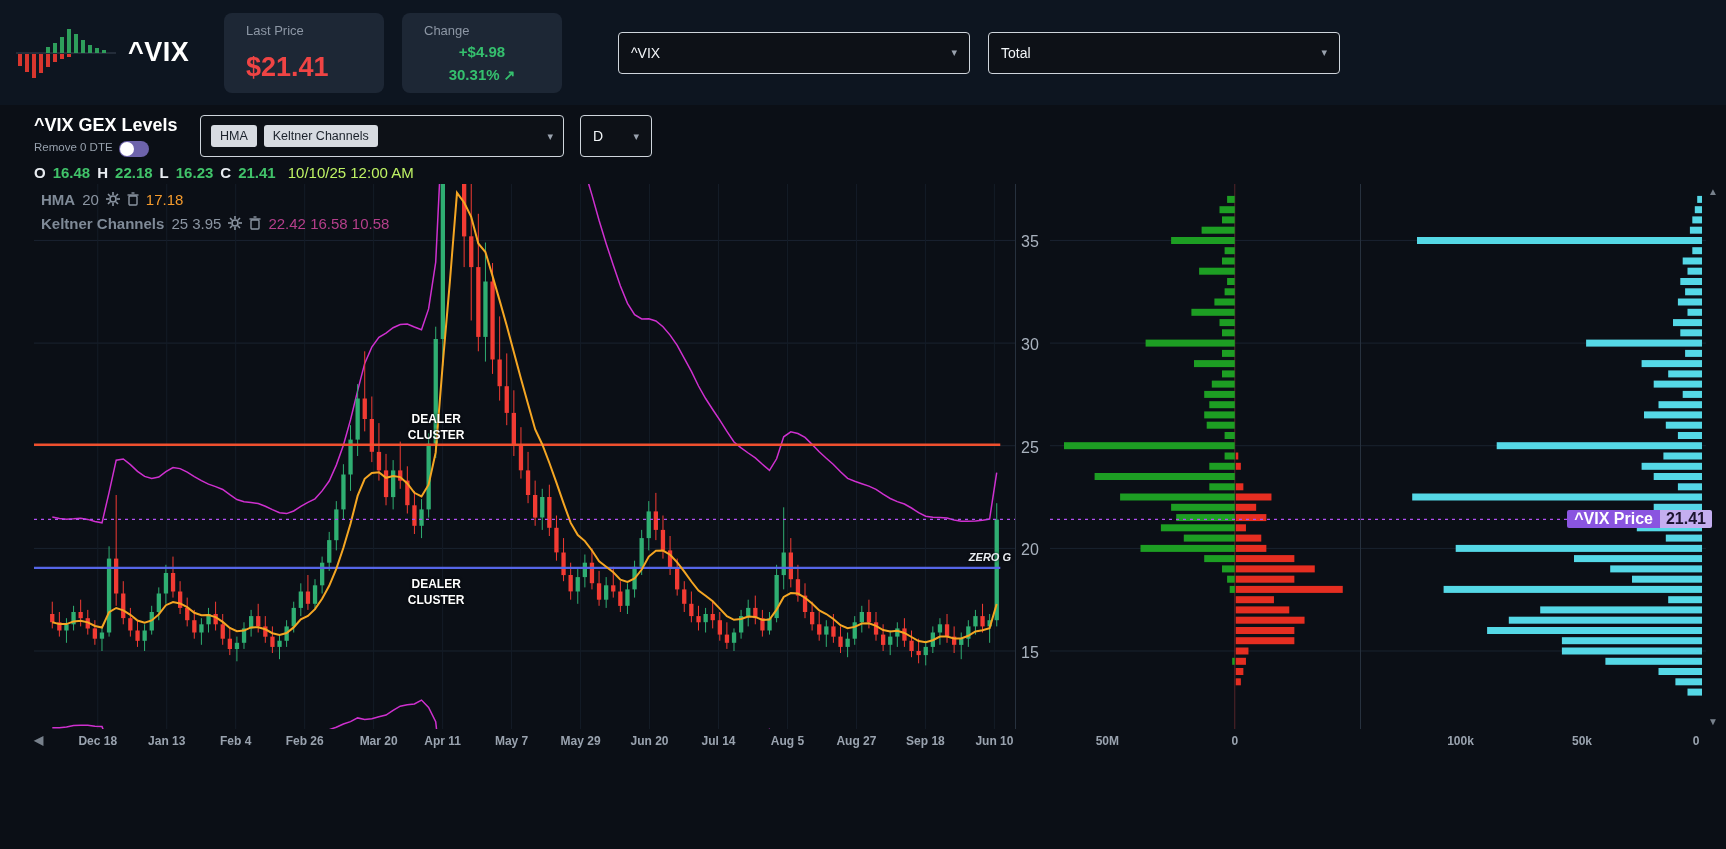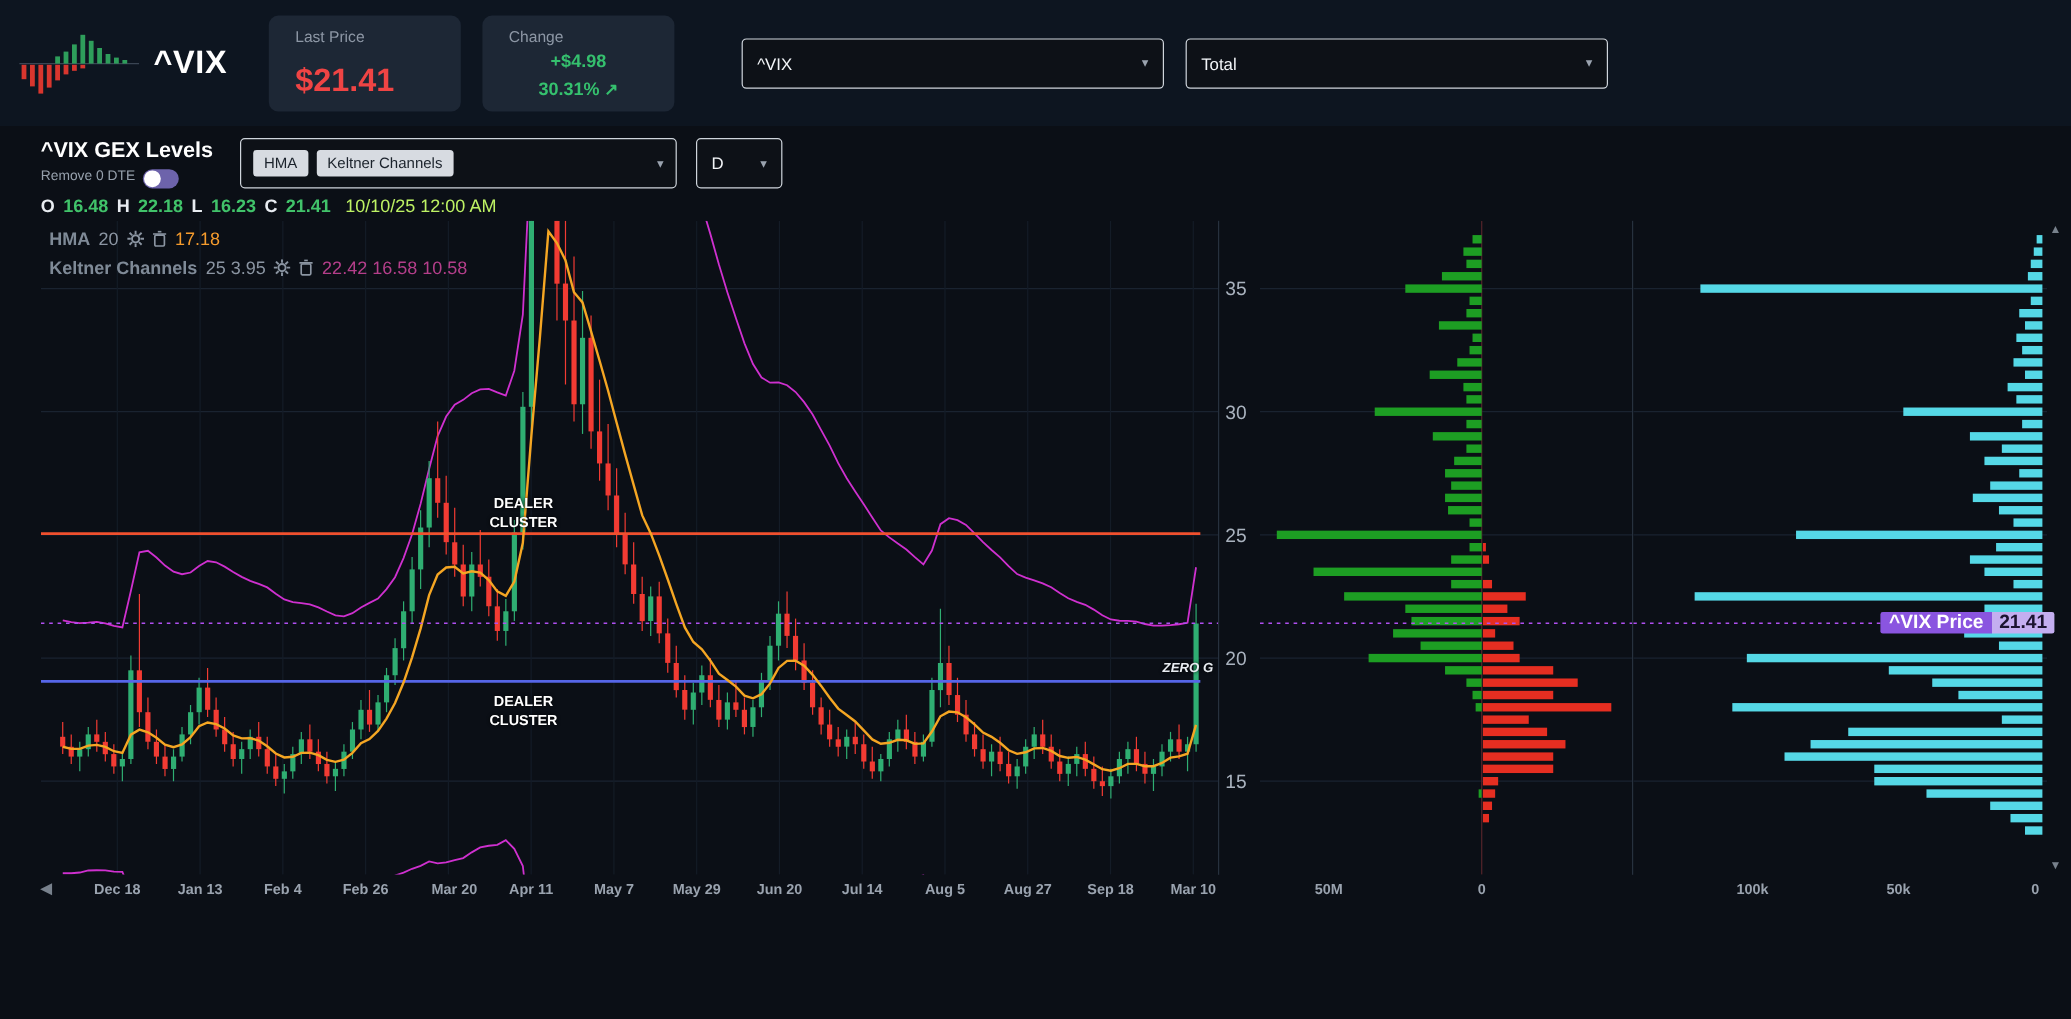--- a/index.html
+++ b/index.html
@@ -681,21 +681,21 @@
         <span class="xtick" style="left: 270.681px;">Feb 26</span>
         <span class="xtick" style="left: 339.652px; padding-left: 10px;">Mar 20</span>
         <span class="xtick" style="left: 408.624px;">Apr 11</span>
         <span class="xtick" style="left: 477.596px;">May 7</span>
         <span class="xtick" style="left: 546.568px;">May 29</span>
         <span class="xtick" style="left: 615.54px;">Jun 20</span>
         <span class="xtick" style="left: 684.512px;">Jul 14</span>
         <span class="xtick" style="left: 753.483px;">Aug 5</span>
         <span class="xtick" style="left: 822.455px;">Aug 27</span>
         <span class="xtick" style="left: 891.427px;">Sep 18</span>
-        <span class="xtick" style="left: 960.399px;">Mar 10</span>
+        <span class="xtick" style="left: 960.399px;">Jun 10</span>
       </div>
     <div class="ax-yaxis"></div>
     <div class="ax-gex" id="x-axis-gex">
         <span class="xtick" style="left: 57.35px;">50M</span>
         <span class="xtick" style="left: 184.76px;">0</span>
       </div>
     <div class="ax-profile" id="x-axis-profile">
         <span class="xtick" style="left: 99.5px;">100k</span>
         <span class="xtick" style="left: 221px;">50k</span>
         <span class="xtick" style="left: 335px;">0</span>

